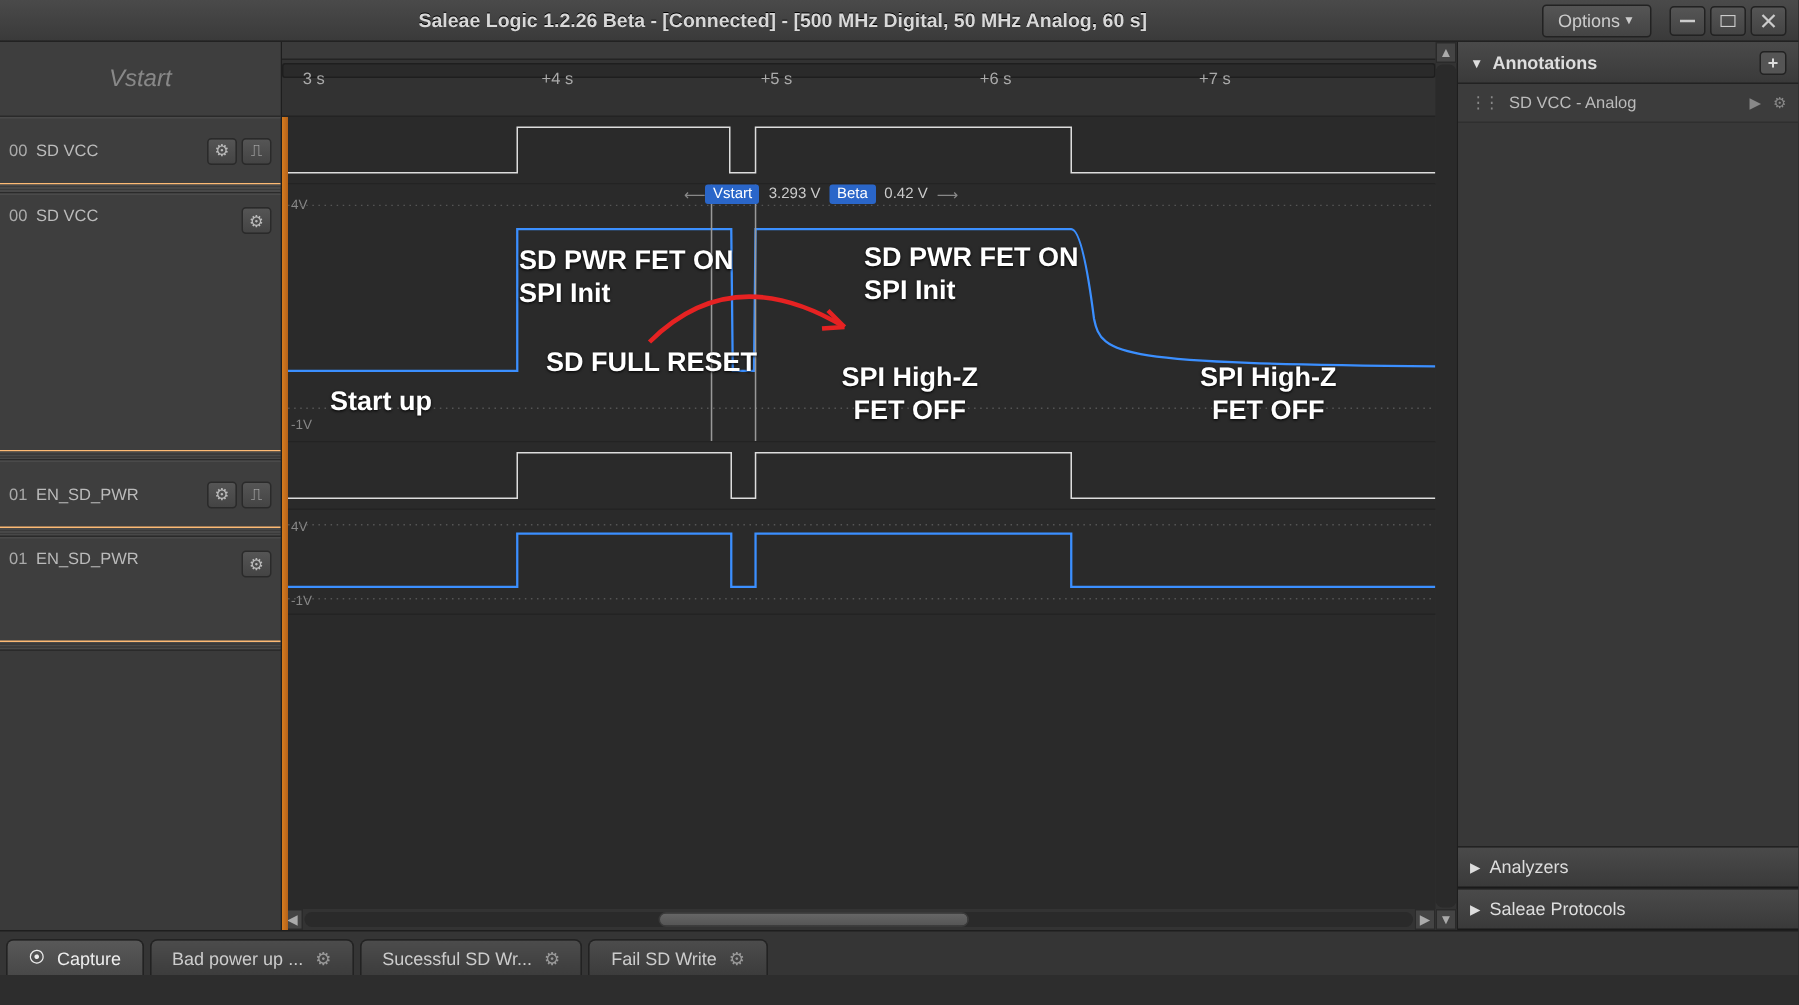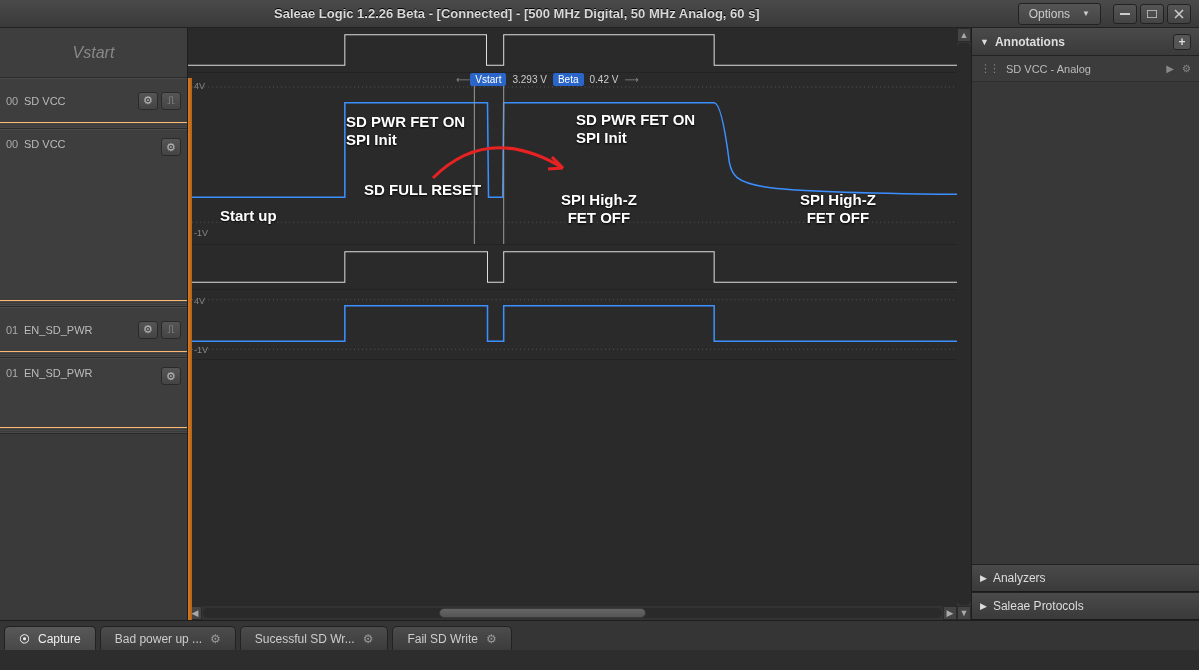--- a/index.html
+++ b/index.html
@@ -1,21 +1,21 @@
 <!DOCTYPE html>
 <html><head>
 <meta charset="utf-8">
 <style>
 * { margin:0; padding:0; box-sizing:border-box; font-family:Arial,Helvetica,sans-serif; user-select:none; }
 body { background:#2d2d2d; width:1199px; height:670px; overflow:hidden; color:#c8c8c8; font-size:12px; position:relative; }
 
 
 .titlebar { height:28px; background:linear-gradient(#4a4a4a,#3a3a3a); display:flex; align-items:center; border-bottom:1px solid #222; }
 .titlebar .title { flex:1; text-align:center; color:#d8d8d8; font-size:13px; font-weight:bold; text-shadow:0 -1px #000;padding-left:16px; }
-.titlebar .options-btn { background:linear-gradient(#555,#444); border:1px solid #222; padding:3px 10px; color:#ccc; font-size:12px; cursor:pointer; border-radius:3px; margin-right:12px; display:flex; align-items:center; gap:12px; }
+.titlebar .options-btn { background:linear-gradient(#555,#444); border:1px solid #222; padding:3px 10px; color:#ccc; font-size:12px; cursor:pointer; border-radius:3px; margin-right:12px; display:flex; align-items:center; gap:2px; }
 .titlebar .options-btn .tri { font-size:8px; }
 .titlebar .win-btn { width:24px; height:20px; background:linear-gradient(#555,#444); border:1px solid #222; color:#ccc; cursor:pointer; margin-right:3px; border-radius:3px; display:flex; align-items:center; justify-content:center; }
 .titlebar .win-btn:last-child { margin-right:8px; }
 
 
 .main { display:flex; height:592px; }
 .left-col { width:188px; background:#414141; display:flex; flex-direction:column; border-right:1px solid #1e1e1e; }
 .center-col { flex:1; background:#2a2a2a; position:relative; display:flex; flex-direction:column; overflow:hidden; }
 .right-col { width:228px; background:#383838; border-left:1px solid #1e1e1e; display:flex; flex-direction:column; }
 
@@ -47,21 +47,21 @@
 svg.waveform { position:absolute; left:0; top:0; width:100%; height:100%; }
 .grid-dots line { stroke:#555; stroke-dasharray:1 3; }
 .digital-path { stroke:#ddd; stroke-width:1; fill:none; }
 .analog-path { stroke:#3b8fff; stroke-width:1.5; fill:none; }
 
 .annot-bar { position:absolute; display:flex; align-items:center; font-size:10px; top:0; }
 .annot-bar .tag { background:#2a66c9; color:#fff; padding:1px 5px; border-radius:2px; }
 .annot-bar .val { color:#ccc; margin:0 6px; }
 .annot-bar .arrow { color:#888; font-size:10px; }
 
-.ann-text { position:absolute; color:#fff; font-weight:bold; font-size:15px; text-shadow:0 1px 2px #000; white-space:nowrap; line-height:1.2; }
+.ann-text { position:absolute; color:#fff; font-weight:bold; font-size:18px; text-shadow:0 1px 2px #000; white-space:nowrap; line-height:1.2; }
 
 .red-arrow { position:absolute; }
 
 .h-scrollbar { height:14px; background:#333; display:flex; align-items:center; }
 .h-scrollbar .arrow { width:14px; height:14px; background:#444; border:1px solid #2a2a2a; display:flex; align-items:center; justify-content:center; color:#aaa; cursor:pointer; font-size:9px; }
 .h-scrollbar .track { flex:1; height:10px; background:#2a2a2a; margin:0 1px; position:relative; border-radius:5px; }
 .h-scrollbar .thumb { position:absolute; height:10px; background:linear-gradient(#666,#555); border-radius:5px; border:1px solid #3a3a3a; cursor:pointer; }
 
 
 .side-head { height:28px; background:linear-gradient(#4a4a4a,#3a3a3a); display:flex; align-items:center; padding:0 8px; border-bottom:1px solid #222; color:#ddd; font-size:12px; font-weight:bold; }
@@ -148,20 +148,32 @@
       <span class="ch-name">EN_SD_PWR</span>
       <span class="ch-btn">⚙</span>
     </div>
     <div class="ch-grip"></div>
     <div class="left-spacer"></div>
   </div>
 
   <div class="center-col">
     <div class="center-wrap">
     <div class="center-inner">
+    <div class="timeline">
+      <div class="timeline-top">
+        <div class="tl-track"></div>
+      </div>
+      <div class="timeline-labels" id="timeline-labels">
+              <span class="tick" style="left: 1.8%;">3 s</span>
+              <span class="tick" style="left: 22.5%;">+4 s</span>
+              <span class="tick" style="left: 41.5%;">+5 s</span>
+              <span class="tick" style="left: 60.5%;">+6 s</span>
+              <span class="tick" style="left: 79.5%;">+7 s</span>
+            </div>
+    </div>
     <div class="orange-bar"></div>
 
     <div class="wave-stack">
 
       <div class="wave-row wr-digital">
         <svg class="waveform" viewBox="0 0 760 45" preserveAspectRatio="none">
           <path class="digital-path" d="M0 38 L155 38 L155 7 L295 7 L295 38 L312 38 L312 7 L520 7 L520 38 L760 38"></path>
         </svg>
       </div>
 

